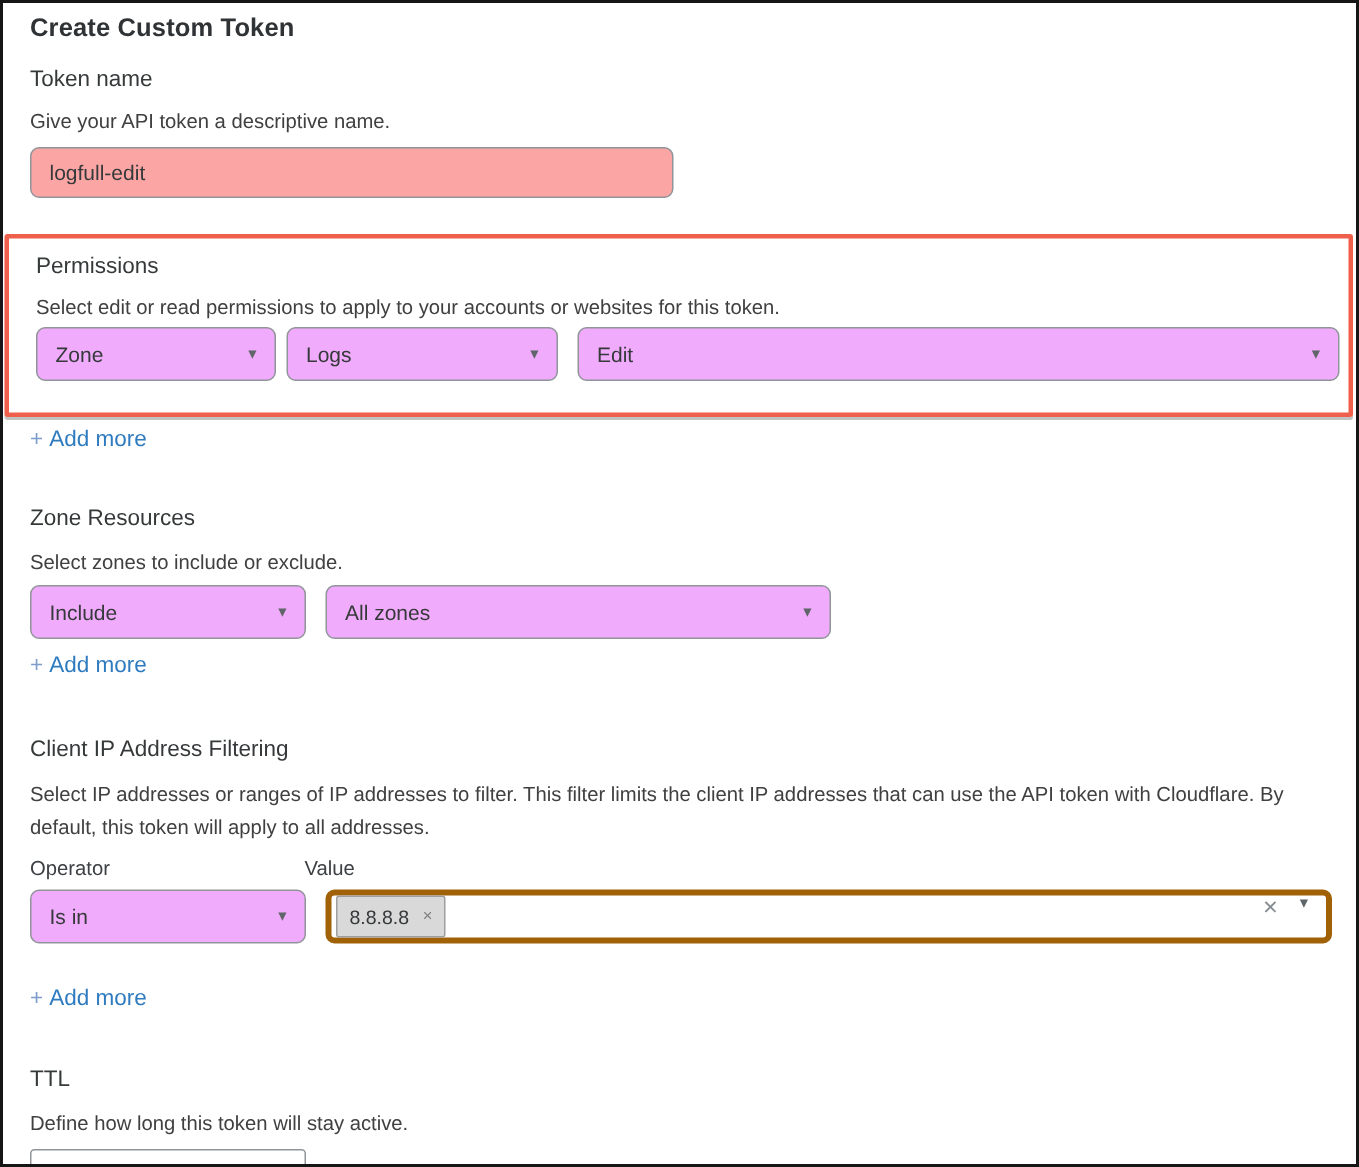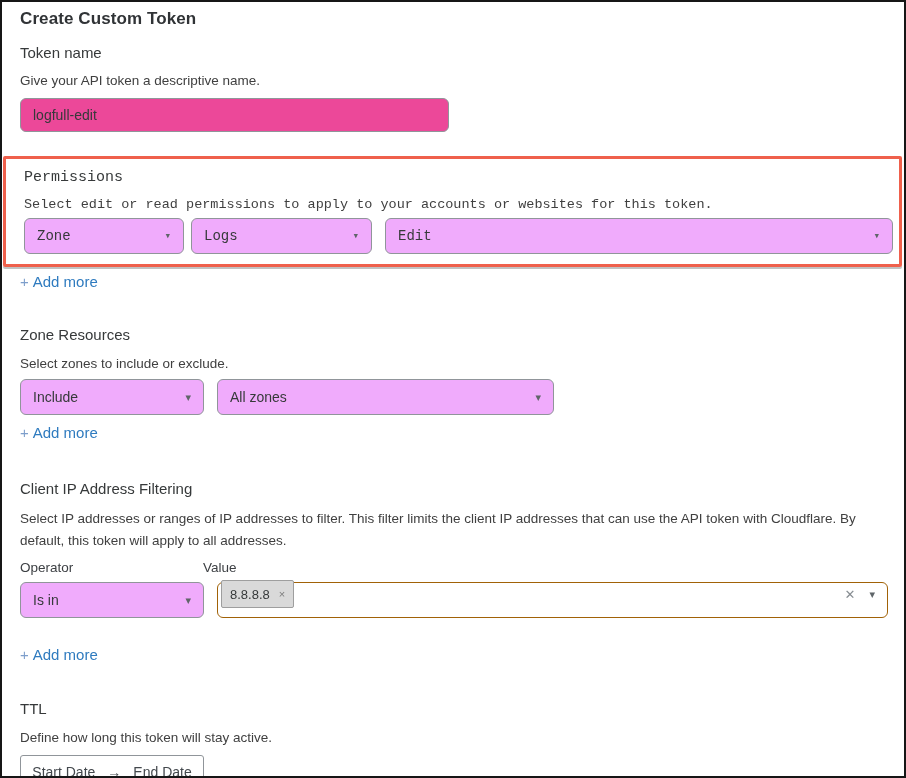--- a/index.html
+++ b/index.html
@@ -33,31 +33,30 @@
   .token-label { margin-top: 13px; }
   .token-desc  { margin-top: 7px; line-height: 18px; }
   .text-input {
     display: block;
     margin: 6px 0 0 18px;
     width: 429px; height: 34px;
     border: 1px solid #90959a; border-radius: 6px;
     padding: 0 12px;
     font-family: "Liberation Sans", sans-serif;
     font-size: 14px; color: #36393a;
-    outline: none; background: #ec4899;
+    outline: none; background: #fca5a5;
   }
 
   
   .highlight {
     margin: 24px 2px 0 1px;
     border: 3px solid #ef604c;
     border-radius: 2px;
-    padding: 9px 6px 10px 14px;
+    padding: 9px 6px 21px 14px;
     box-shadow: 0 2px 0 rgba(120,120,120,0.45);
-    font-family: Liberation Mono, monospace;
   }
   .highlight h2.section-label { margin-left: 4px; }
   .highlight p.desc { margin-left: 4px; margin-top: 8px; line-height: 18px; }
   .perm-row { display: flex; margin: 4px 0 0 4px; }
 
   
   .dropdown {
     height: 36px;
     border: 1px solid #90959a; border-radius: 6px;
     display: flex; align-items: center; justify-content: space-between;
@@ -93,22 +92,22 @@
   .ip-label { margin-top: 36px; }
   .ip-desc  { margin-top: 9px; }
   .field-labels { display: flex; margin: 7px 0 0 18px; font-size: 13.5px; color: #3d4044; line-height: 18px; }
   .field-labels .op-col { width: 183px; }
   .ip-row { margin-top: 5px; }
 
   
   .combobox {
     flex: 1 1 auto; margin-left: 13px; margin-right: 16px;
     height: 36px;
-    border: 1px solid #a16207; border-radius: 6px;
-    display: flex; align-items: center;
+    border: 4px solid #a16207; border-radius: 6px;
+    display: flex; align-items: flex-start;
     padding: 0 12px 12px 3px;
     background: #fff; cursor: pointer;
   }
   .chip {
     height: 28px;
     display: inline-flex; align-items: center;
     background: #d9d9d9; border: 1px solid #9e9e9e; border-radius: 2px;
     padding: 0 8px; gap: 9px;
     font-size: 13px; color: #36393a;
   }

